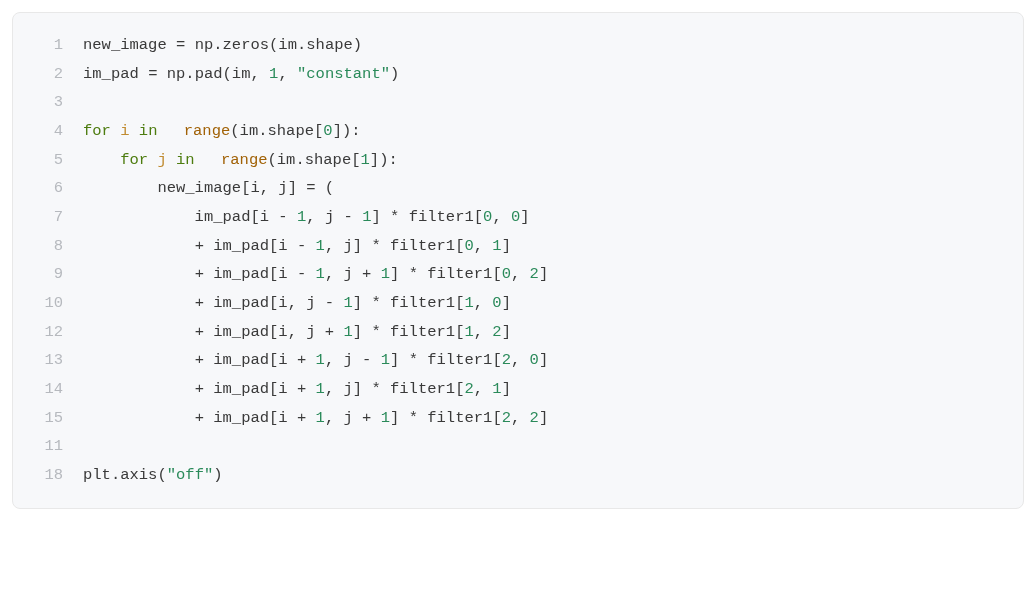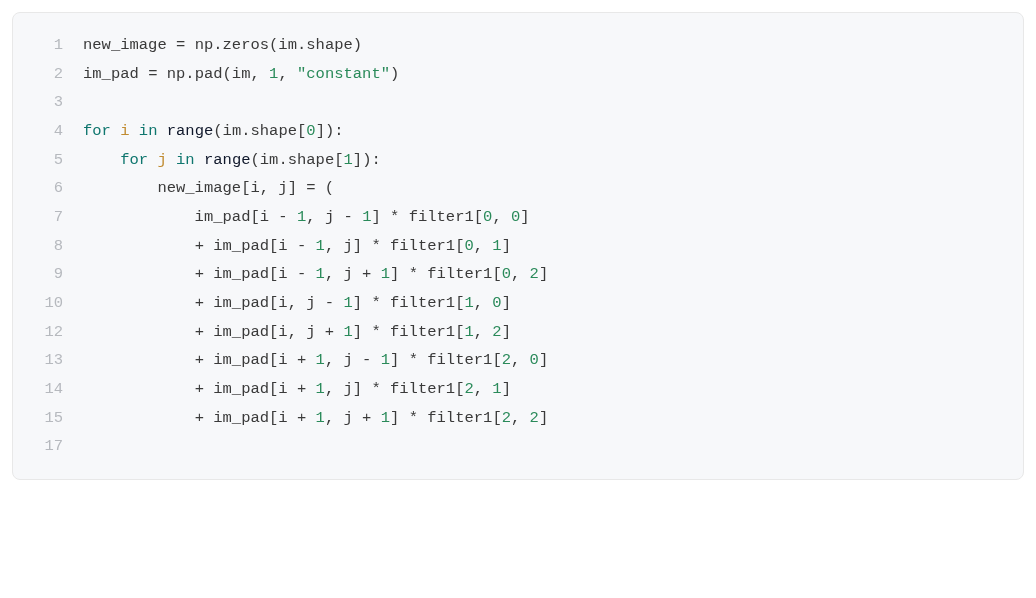--- a/index.html
+++ b/index.html
@@ -30,22 +30,22 @@
     padding-right: 20px;
     user-select: none;
     flex-shrink: 0;
   }
   .content {
     flex: 1;
     font-family: Liberation Mono, monospace;
   }
   .op { color: #3a3a3a; }
   .pn { color: #3a3a3a; } 
-  .kw { color: #0f766e; } 
-  .fn { color: #0f172a; } 
+  .kw { color: #4d7c0f; } 
+  .fn { color: #a16207; margin-left: 17px; } 
   .nm { color: #c08b30; } 
   .num { color: #2a8a5a; } 
   .str { color: #2a8a5a; } 
 </style>
 </head>
 <body>
 
 <div class="code-block" id="code-block">
     <div class="line"><span class="gutter">1</span><span class="content"><span class="pn">new_image </span><span class="op">=</span><span class="pn"> np</span><span class="pn">.</span><span class="pn">zeros</span><span class="pn">(im</span><span class="pn">.</span><span class="pn">shape)</span></span></div>
     <div class="line"><span class="gutter">2</span><span class="content"><span class="pn">im_pad </span><span class="op">=</span><span class="pn"> np</span><span class="pn">.</span><span class="pn">pad(im, </span><span class="num">1</span><span class="pn">, </span><span class="str">"constant"</span><span class="pn">)</span></span></div>
@@ -54,14 +54,15 @@
     <div class="line"><span class="gutter">5</span><span class="content"><span class="pn">    </span><span class="kw">for</span><span class="pn"> </span><span class="nm">j</span><span class="pn"> </span><span class="kw">in</span><span class="pn"> </span><span class="fn">range</span><span class="pn">(im</span><span class="pn">.</span><span class="pn">shape[</span><span class="num">1</span><span class="pn">]):</span></span></div>
     <div class="line"><span class="gutter">6</span><span class="content"><span class="pn">        new_image[i, j] </span><span class="op">=</span><span class="pn"> (</span></span></div>
     <div class="line"><span class="gutter">7</span><span class="content"><span class="pn">            im_pad[i </span><span class="op">-</span><span class="pn"> </span><span class="num">1</span><span class="pn">, j </span><span class="op">-</span><span class="pn"> </span><span class="num">1</span><span class="pn">] </span><span class="op">*</span><span class="pn"> filter1[</span><span class="num">0</span><span class="pn">, </span><span class="num">0</span><span class="pn">]</span></span></div>
     <div class="line"><span class="gutter">8</span><span class="content"><span class="pn">            </span><span class="op">+</span><span class="pn"> im_pad[i </span><span class="op">-</span><span class="pn"> </span><span class="num">1</span><span class="pn">, j] </span><span class="op">*</span><span class="pn"> filter1[</span><span class="num">0</span><span class="pn">, </span><span class="num">1</span><span class="pn">]</span></span></div>
     <div class="line"><span class="gutter">9</span><span class="content"><span class="pn">            </span><span class="op">+</span><span class="pn"> im_pad[i </span><span class="op">-</span><span class="pn"> </span><span class="num">1</span><span class="pn">, j </span><span class="op">+</span><span class="pn"> </span><span class="num">1</span><span class="pn">] </span><span class="op">*</span><span class="pn"> filter1[</span><span class="num">0</span><span class="pn">, </span><span class="num">2</span><span class="pn">]</span></span></div>
     <div class="line"><span class="gutter">10</span><span class="content"><span class="pn">            </span><span class="op">+</span><span class="pn"> im_pad[i, j </span><span class="op">-</span><span class="pn"> </span><span class="num">1</span><span class="pn">] </span><span class="op">*</span><span class="pn"> filter1[</span><span class="num">1</span><span class="pn">, </span><span class="num">0</span><span class="pn">]</span></span></div>
     <div class="line"><span class="gutter">12</span><span class="content"><span class="pn">            </span><span class="op">+</span><span class="pn"> im_pad[i, j </span><span class="op">+</span><span class="pn"> </span><span class="num">1</span><span class="pn">] </span><span class="op">*</span><span class="pn"> filter1[</span><span class="num">1</span><span class="pn">, </span><span class="num">2</span><span class="pn">]</span></span></div>
     <div class="line"><span class="gutter">13</span><span class="content"><span class="pn">            </span><span class="op">+</span><span class="pn"> im_pad[i </span><span class="op">+</span><span class="pn"> </span><span class="num">1</span><span class="pn">, j </span><span class="op">-</span><span class="pn"> </span><span class="num">1</span><span class="pn">] </span><span class="op">*</span><span class="pn"> filter1[</span><span class="num">2</span><span class="pn">, </span><span class="num">0</span><span class="pn">]</span></span></div>
     <div class="line"><span class="gutter">14</span><span class="content"><span class="pn">            </span><span class="op">+</span><span class="pn"> im_pad[i </span><span class="op">+</span><span class="pn"> </span><span class="num">1</span><span class="pn">, j] </span><span class="op">*</span><span class="pn"> filter1[</span><span class="num">2</span><span class="pn">, </span><span class="num">1</span><span class="pn">]</span></span></div>
     <div class="line"><span class="gutter">15</span><span class="content"><span class="pn">            </span><span class="op">+</span><span class="pn"> im_pad[i </span><span class="op">+</span><span class="pn"> </span><span class="num">1</span><span class="pn">, j </span><span class="op">+</span><span class="pn"> </span><span class="num">1</span><span class="pn">] </span><span class="op">*</span><span class="pn"> filter1[</span><span class="num">2</span><span class="pn">, </span><span class="num">2</span><span class="pn">]</span></span></div>
-    <div class="line"><span class="gutter">17</span><span class="content"><span class="pn"></span></span></div>
+    <div class="line"><span class="gutter">11</span><span class="content"><span class="pn"></span></span></div>
+    <div class="line"><span class="gutter">18</span><span class="content"><span class="pn">plt</span><span class="pn">.</span><span class="pn">axis(</span><span class="str">"off"</span><span class="pn">)</span></span></div>
   </div>
 
 </body></html>

